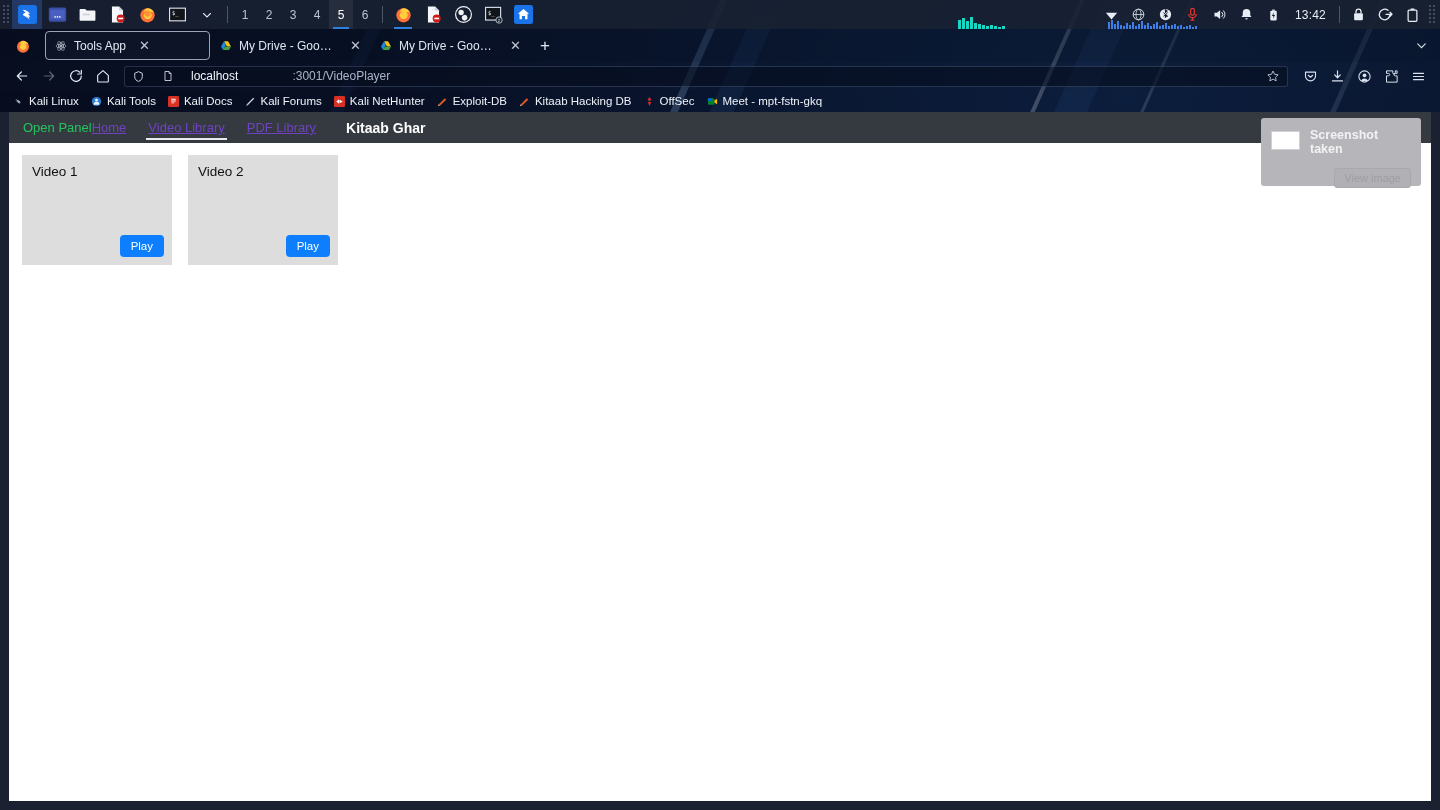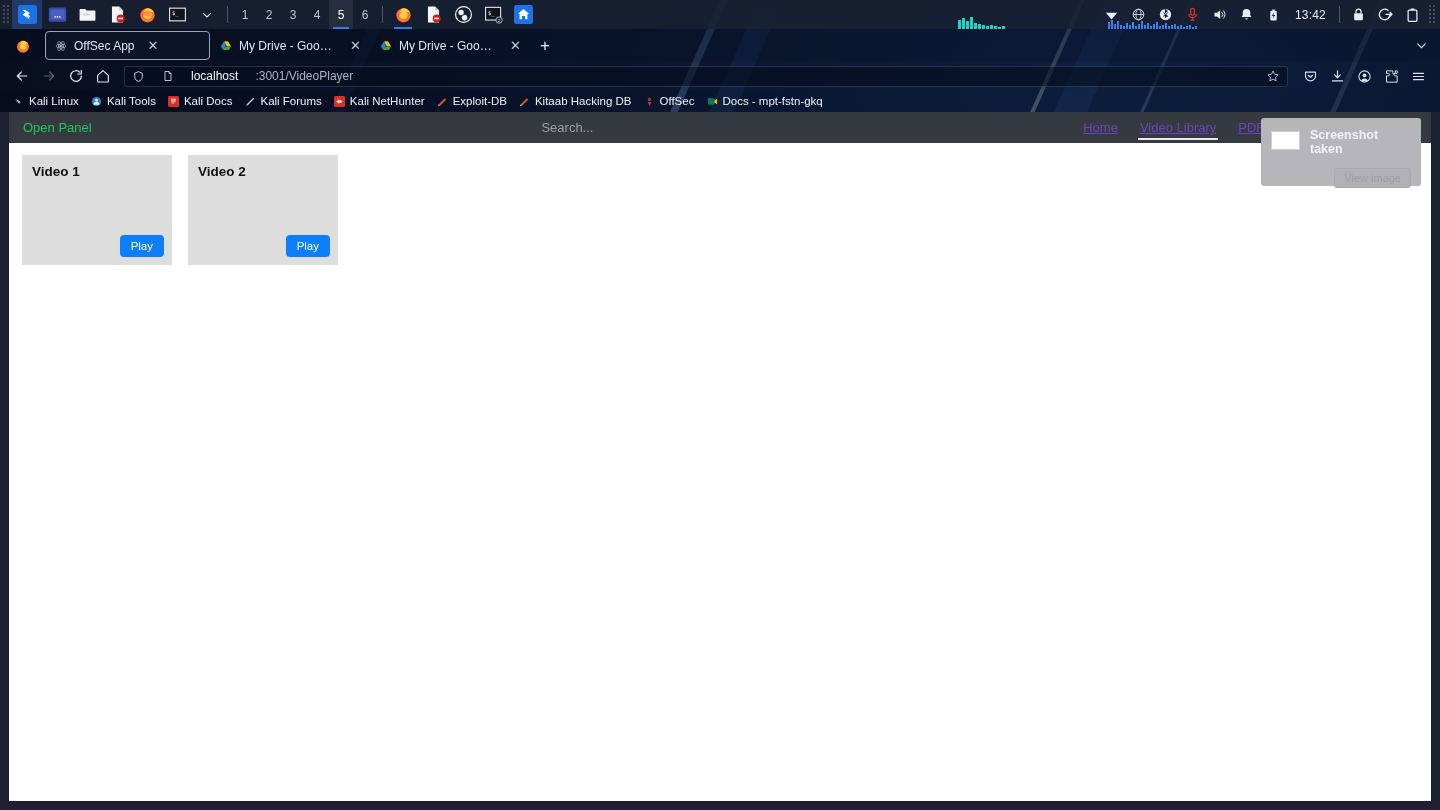--- a/index.html
+++ b/index.html
@@ -124,21 +124,21 @@
   #urlbar {
     flex:1; height:21px; margin:0 9px 0 8px;
     background:rgba(6,12,30,0.55);
     border:1px solid rgba(120,140,180,.28);
     border-radius:3px;
     display:flex; align-items:center; gap:17px;
     padding:0 7px;
     font-size:12px;
   }
   #urlbar .u-host { color:#f2f5fb; }
-  #urlbar .u-rest { color:#a9b4c6; }
+  #urlbar .u-rest { color:#a9b4c6;margin-left:37px; }
   #urlbar .star { margin-left:auto; opacity:.9; }
   .tool-ico { width:27px; height:26px; display:flex; align-items:center; justify-content:center; }
 
   
   #bookmarks { height:22px; display:flex; align-items:center; gap:2px; padding:0 8px;
                background:rgba(10,16,36,0.45); font-size:11.5px; color:#eef2f8; }
   .bm { display:flex; align-items:flex-start; gap:4px; padding:1px 5px; border-radius:3px; white-space:nowrap; }
   .bm .bi { width:12px; height:12px; display:flex; align-items:center; justify-content:center; font-size:10px; }
 
   
@@ -168,21 +168,21 @@
   }
   .brand { color:#ffffff; font-size:14px; font-weight:bold; margin-left:8px; }
 
   
   #cards { display:flex; gap:16px; padding:12px 0 0 13px; }
   .card {
     width:150px; height:110px; background:#dddddd;
     padding:9px 10px; position:relative;
     display:flex; flex-direction:column;
   }
-  .card-title { font-size:13.5px; font-weight:bold; color:#111111; }
+  .card-title { font-size:13.5px; font-weight:normal; color:#111111; }
   .play-btn {
     position:absolute; right:8px; bottom:8px;
     background:#0d7efd; color:#ffffff; border:none; border-radius:4px;
     font-size:11.5px; padding:5px 11px; font-family:"Liberation Sans", sans-serif;
   }
 
   
   #toast {
     position:absolute; right:10px; top:6px;
     width:160px; height:68px;
@@ -466,21 +466,21 @@
 
     <div class="tab active" style="width:165px">
       <span>
         <svg class="ico" width="12" height="12" viewBox="0 0 24 24">
             <circle cx="12" cy="12" r="2.2" fill="#cfd6e4"></circle>
             <ellipse cx="12" cy="12" rx="10" ry="4" fill="none" stroke="#cfd6e4" stroke-width="1.1"></ellipse>
             <ellipse cx="12" cy="12" rx="10" ry="4" fill="none" stroke="#cfd6e4" stroke-width="1.1" transform="rotate(60 12 12)"></ellipse>
             <ellipse cx="12" cy="12" rx="10" ry="4" fill="none" stroke="#cfd6e4" stroke-width="1.1" transform="rotate(120 12 12)"></ellipse>
           </svg>
       </span>
-      <span class="tt">OffSec App</span>
+      <span class="tt">Tools App</span>
       <span class="x">✕</span>
     </div>
 
     <div class="tab" style="width:160px">
       <span>
         <svg class="ico" width="12" height="12" viewBox="0 0 24 24">
             <path d="M8 2.5h8l6 10.5h-8z" fill="#ffc107"></path>
             <path d="M8 2.5L2 13l4 7 6-10.5z" fill="#1e88e5"></path>
             <path d="M6 20h12l4-7H10z" fill="#43a047"></path>
           </svg>
@@ -659,30 +659,29 @@
       <span>OffSec</span>
     </div>
     <div class="bm">
       <span class="bi">
         <svg width="11" height="11" viewBox="0 0 24 24">
             <rect x="2" y="5" width="14" height="14" rx="2" fill="#00832d"></rect>
             <path d="M16 10l6-4v12l-6-4z" fill="#ffba00"></path>
             <path d="M2 5h8v6H2z" fill="#0066da"></path>
           </svg>
       </span>
-      <span>Docs - mpt-fstn-gkq</span>
+      <span>Meet - mpt-fstn-gkq</span>
     </div>
   </div>
 
   <div id="viewport">
     <div id="page">
 
       <div id="sitenav">
         <span id="open-panel">Open Panel</span>
-        <span id="site-search">Search...</span>
         <span class="nav-right">
           <a class="nav-link">Home</a>
           <a class="nav-link current">Video Library</a>
           <a class="nav-link">PDF Library</a>
           <span class="brand">Kitaab Ghar</span>
         </span>
       </div>
 
       <div id="cards">
         <div class="card">

